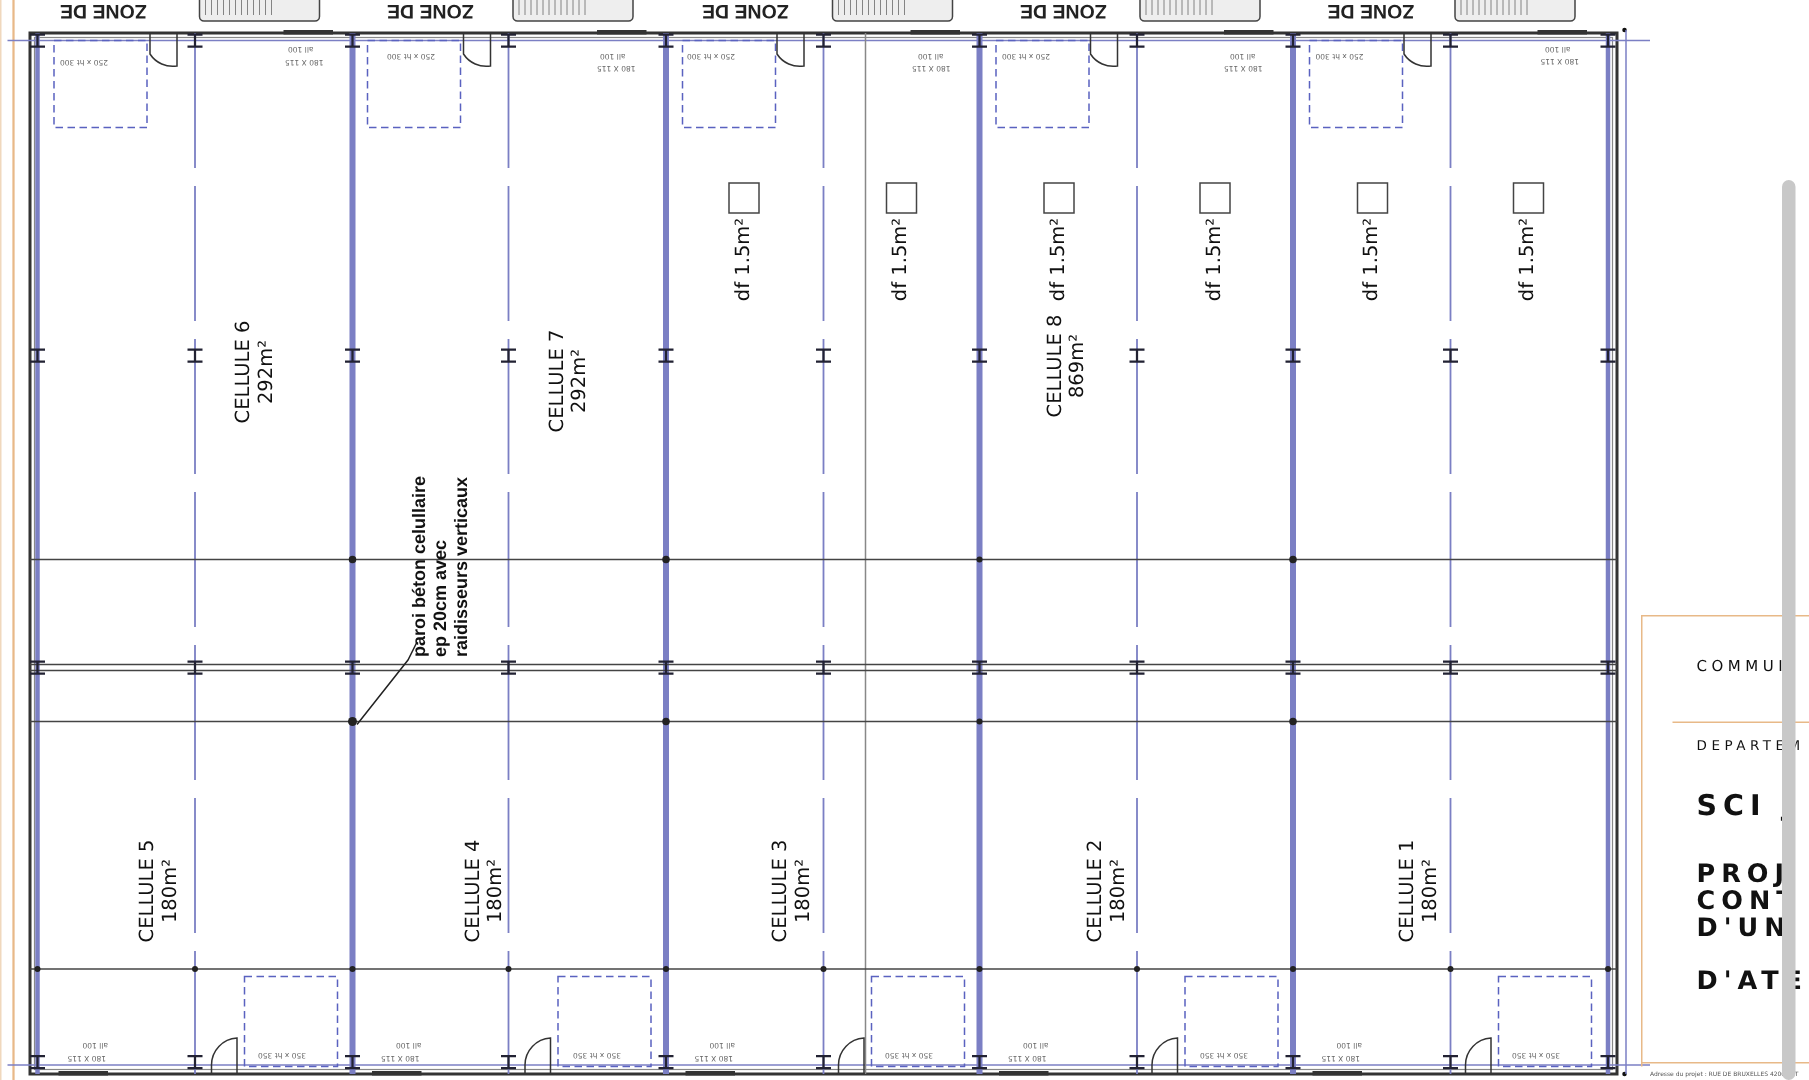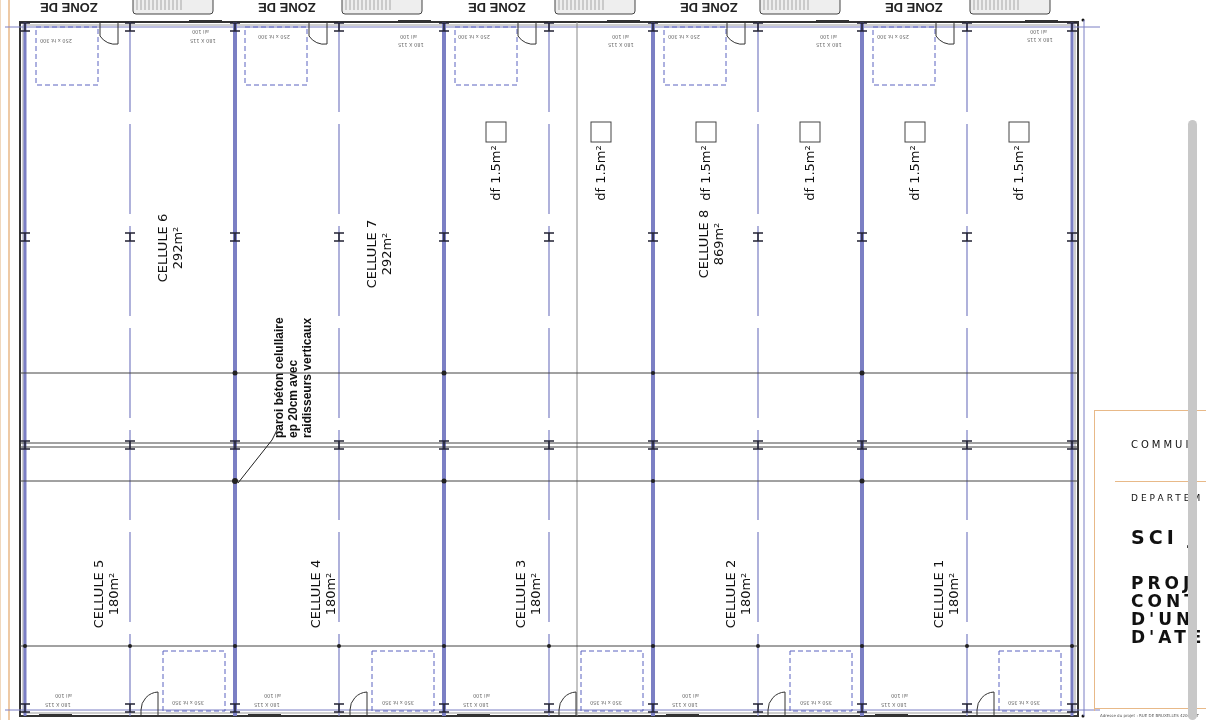--- a/index.html
+++ b/index.html
@@ -303,18 +303,18 @@
 </div>
 
 <div class="title-block">
   <div class="tb-text tb-small" style="top:28px;">COMMUI</div>
   <div style="position:absolute;left:20px;top:70px;width:120px;border-top:1px solid #e8b988;"></div>
   <div class="tb-text" style="top:82px;font-size:9px;">DEPARTEM</div>
   <div class="tb-text tb-big" style="top:118px;font-size:19px;">SCI J</div>
   <div class="tb-text tb-big" style="top:164px;">PROJ</div>
   <div class="tb-text tb-big" style="top:182px;">CONT</div>
   <div class="tb-text tb-big" style="top:200px;">D'UN</div>
-  <div class="tb-text tb-big" style="top:218px;">D'ATE</div>
+  <div class="tb-text tb-big" style="top:235px;">D'ATE</div>
 </div>
 <div style="position:absolute;left:1094px;top:708px;width:112px;border-top:1px solid #e8b988;"></div>
 <div class="footer-text">Adresse du projet : RUE DE BRUXELLES 42000 ST</div>
 
 <div class="scrollbar"></div>
 
 </body></html>

